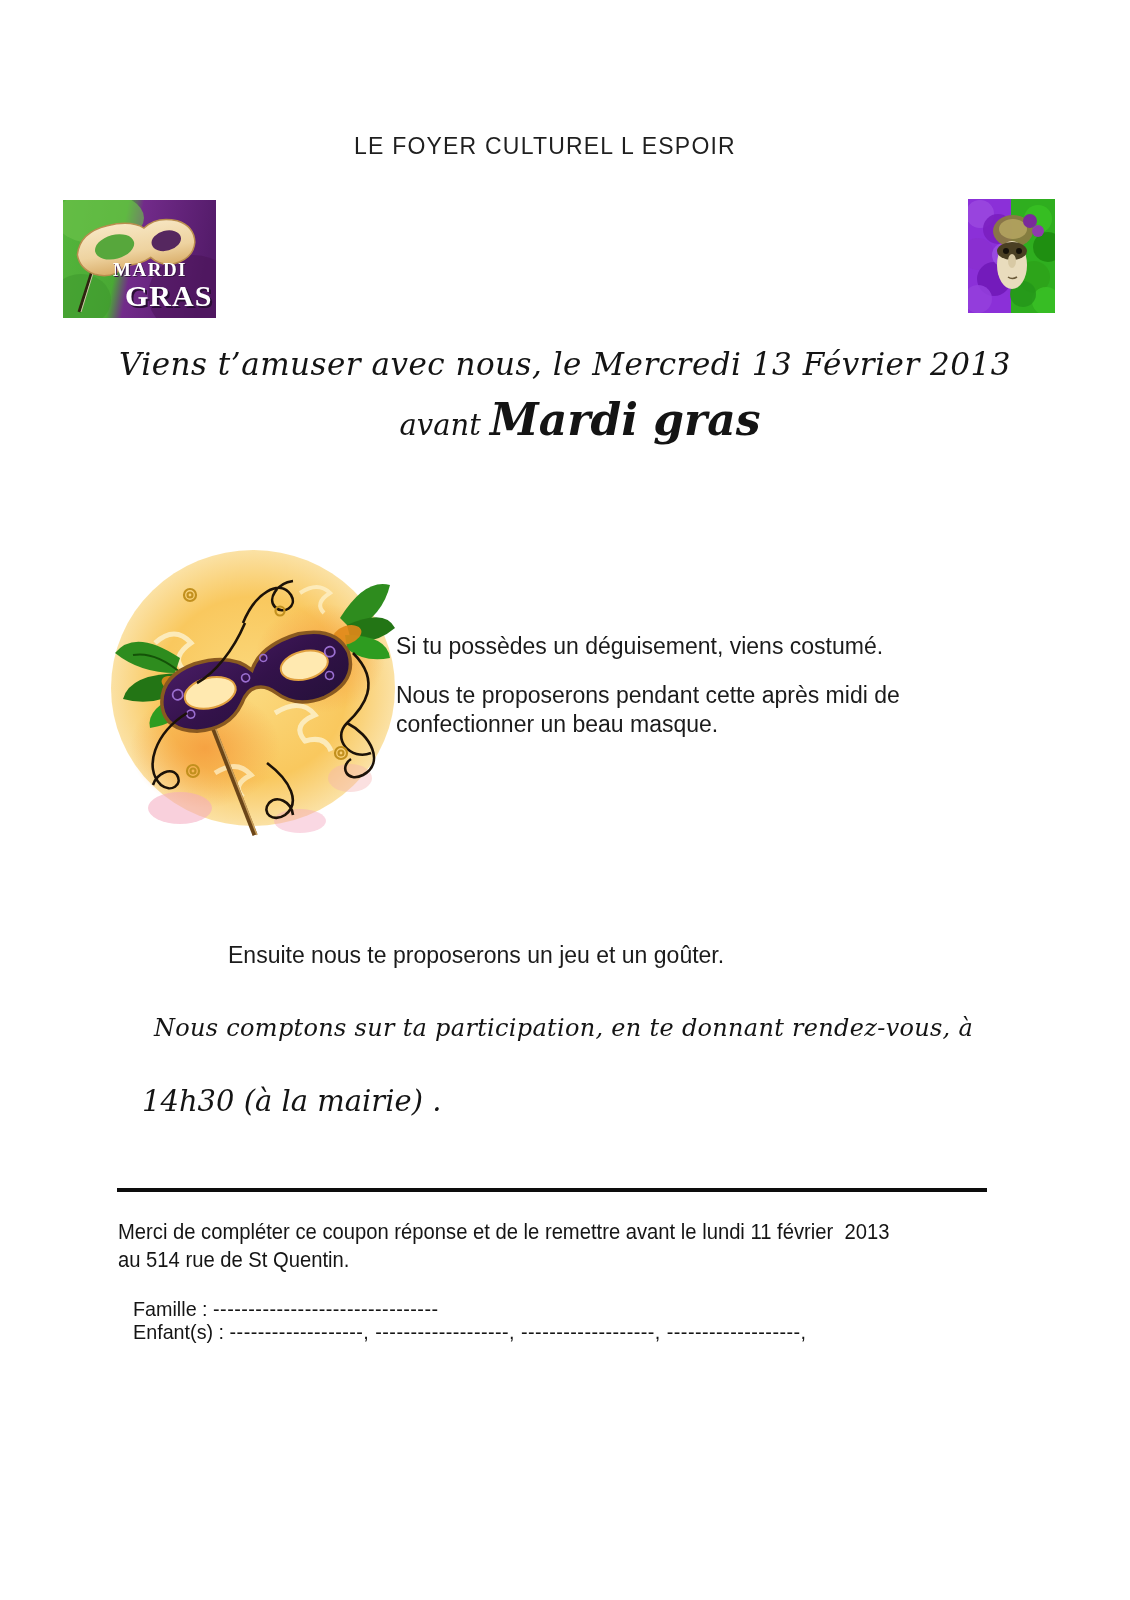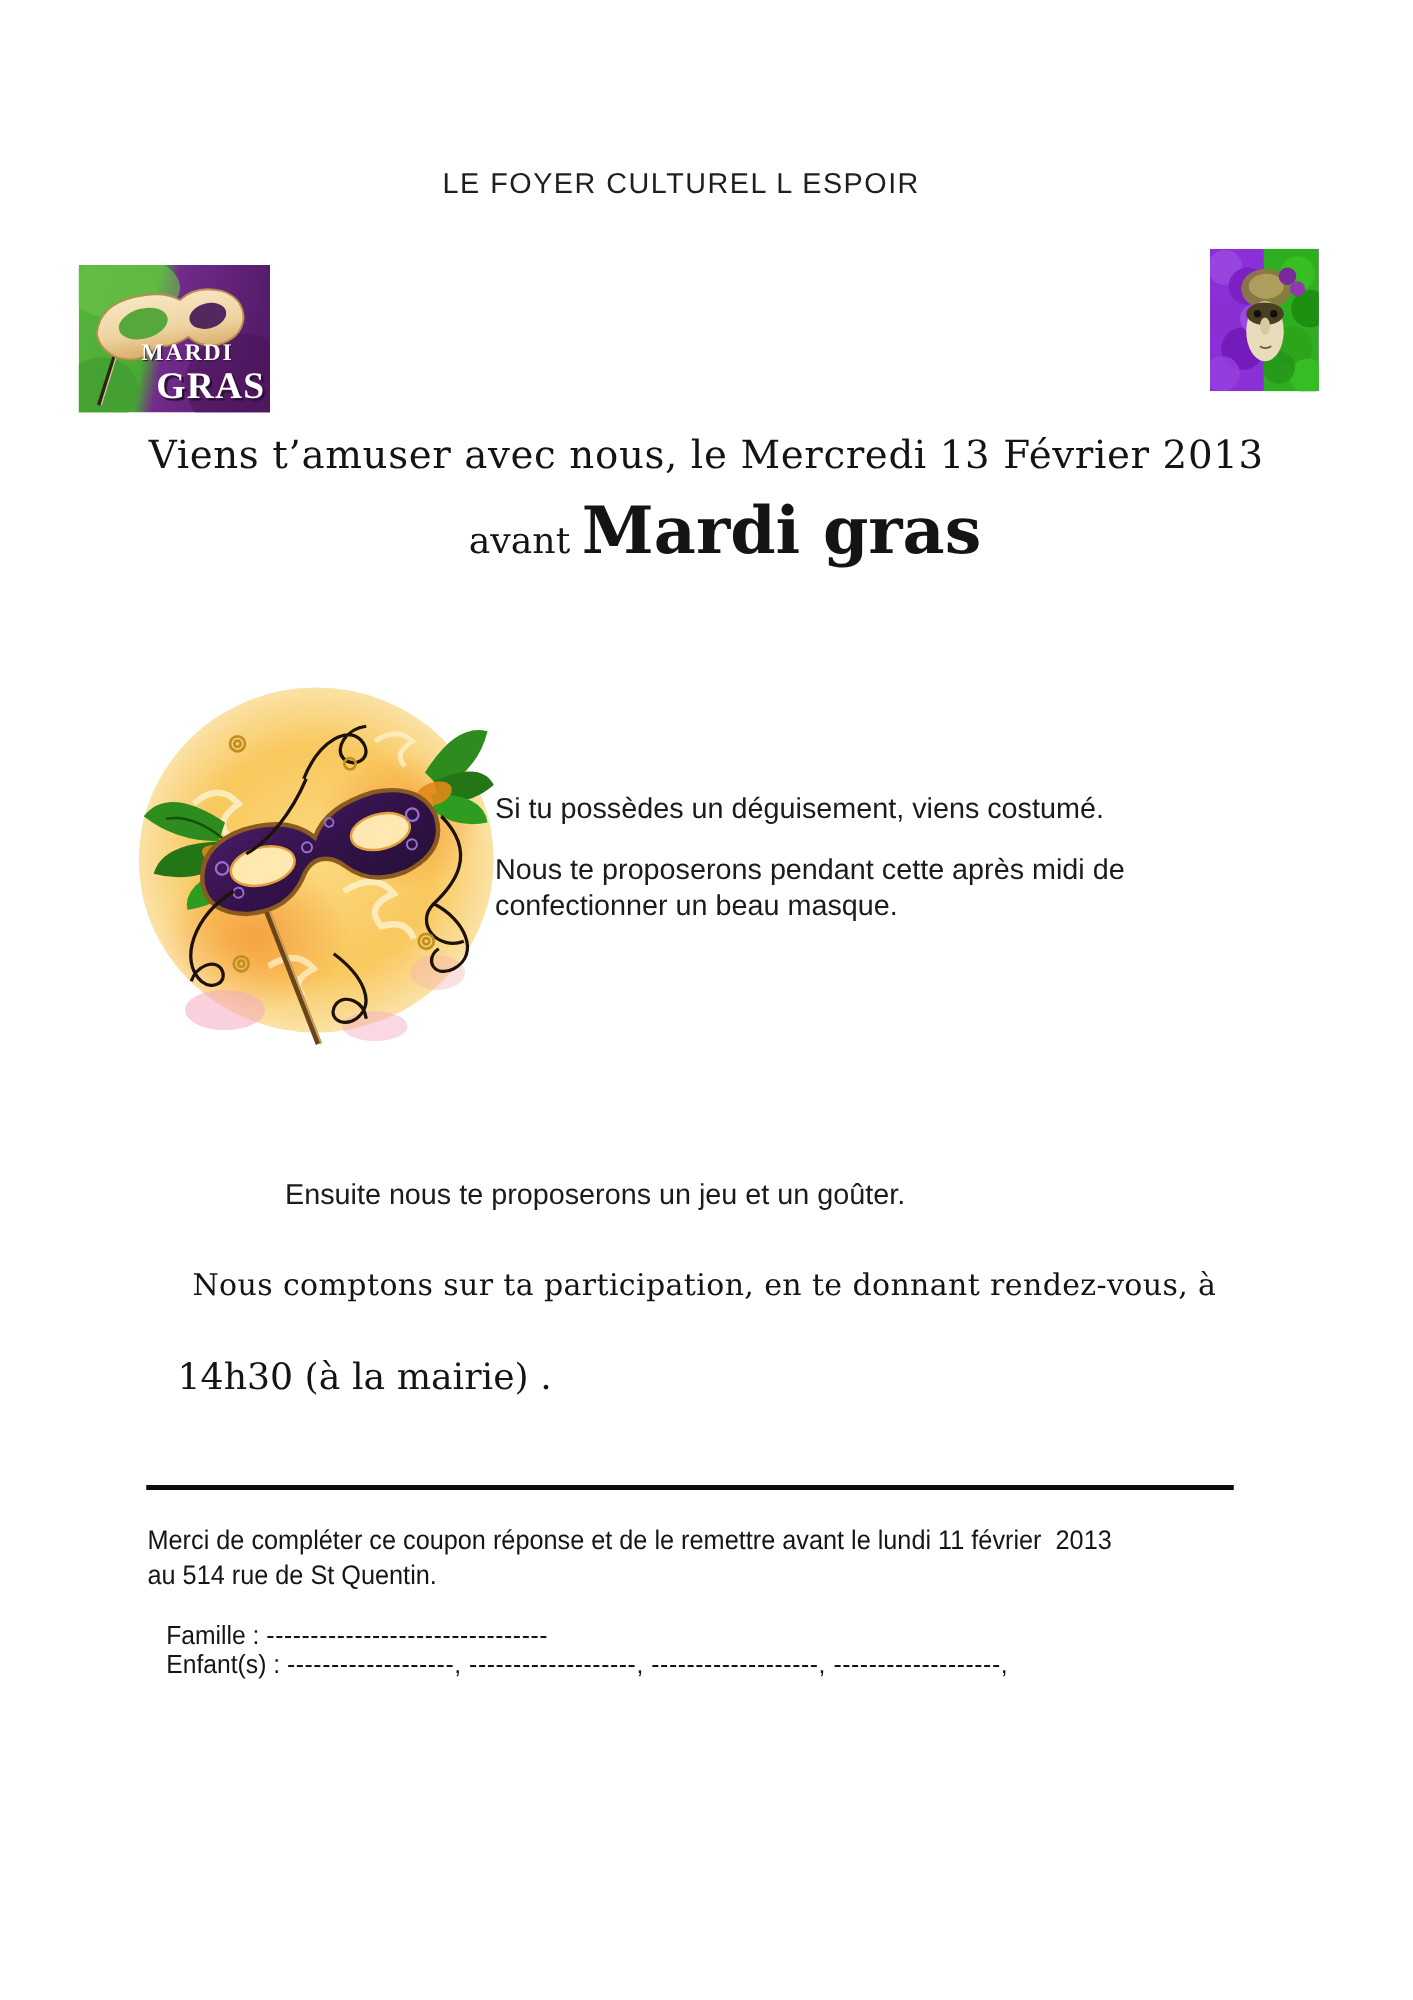--- a/index.html
+++ b/index.html
@@ -16,37 +16,38 @@
   .page-title {
     position: absolute;
     top: 133px; left: 0; width: 1090px;
     text-align: center;
     font-size: 23px;
     font-weight: 400;
     letter-spacing: 1.2px;
     color: #1f1f1f;
     font-family: "Liberation Sans", sans-serif;
   }
-  .logo-box { position: absolute; left: 63px; top: 212px; width: 153px; height: 118px; }
+  .logo-box { position: absolute; left: 63px; top: 200px; width: 153px; height: 118px; }
   .photo-box { position: absolute; left: 968px; top: 199px; width: 87px; height: 114px; }
   .script {
     font-family: "DejaVu Serif", cursive;
+    font-style: italic;
     color: #141414;
     white-space: pre-wrap;
   }
   .script-line1 {
     position: absolute; top: 346px; left: 0; width: 1130px;
     text-align: center; font-size: 31px; letter-spacing: 0.5px;
     white-space: nowrap;
   }
   .script-line2 {
     position: absolute; top: 394px; left: 0; width: 1160px;
     text-align: center; font-size: 29px;
   }
-  .script-line2 .emph { font-size: 52px; font-weight: bold; text-align: center; }
+  .script-line2 .emph { font-size: 44px; font-weight: bold; text-align: center; }
   .mask-illo { position: absolute; left: 95px; top: 523px; width: 302px; height: 318px; }
   .body-text {
     position: absolute;
     font-size: 23px;
     line-height: 29px;
     color: #1b1b1b;
     white-space: pre-wrap;
   }
   .p1 { left: 396px; top: 632px; width: 520px; }
   .p2 { left: 396px; top: 681px; width: 520px; }

